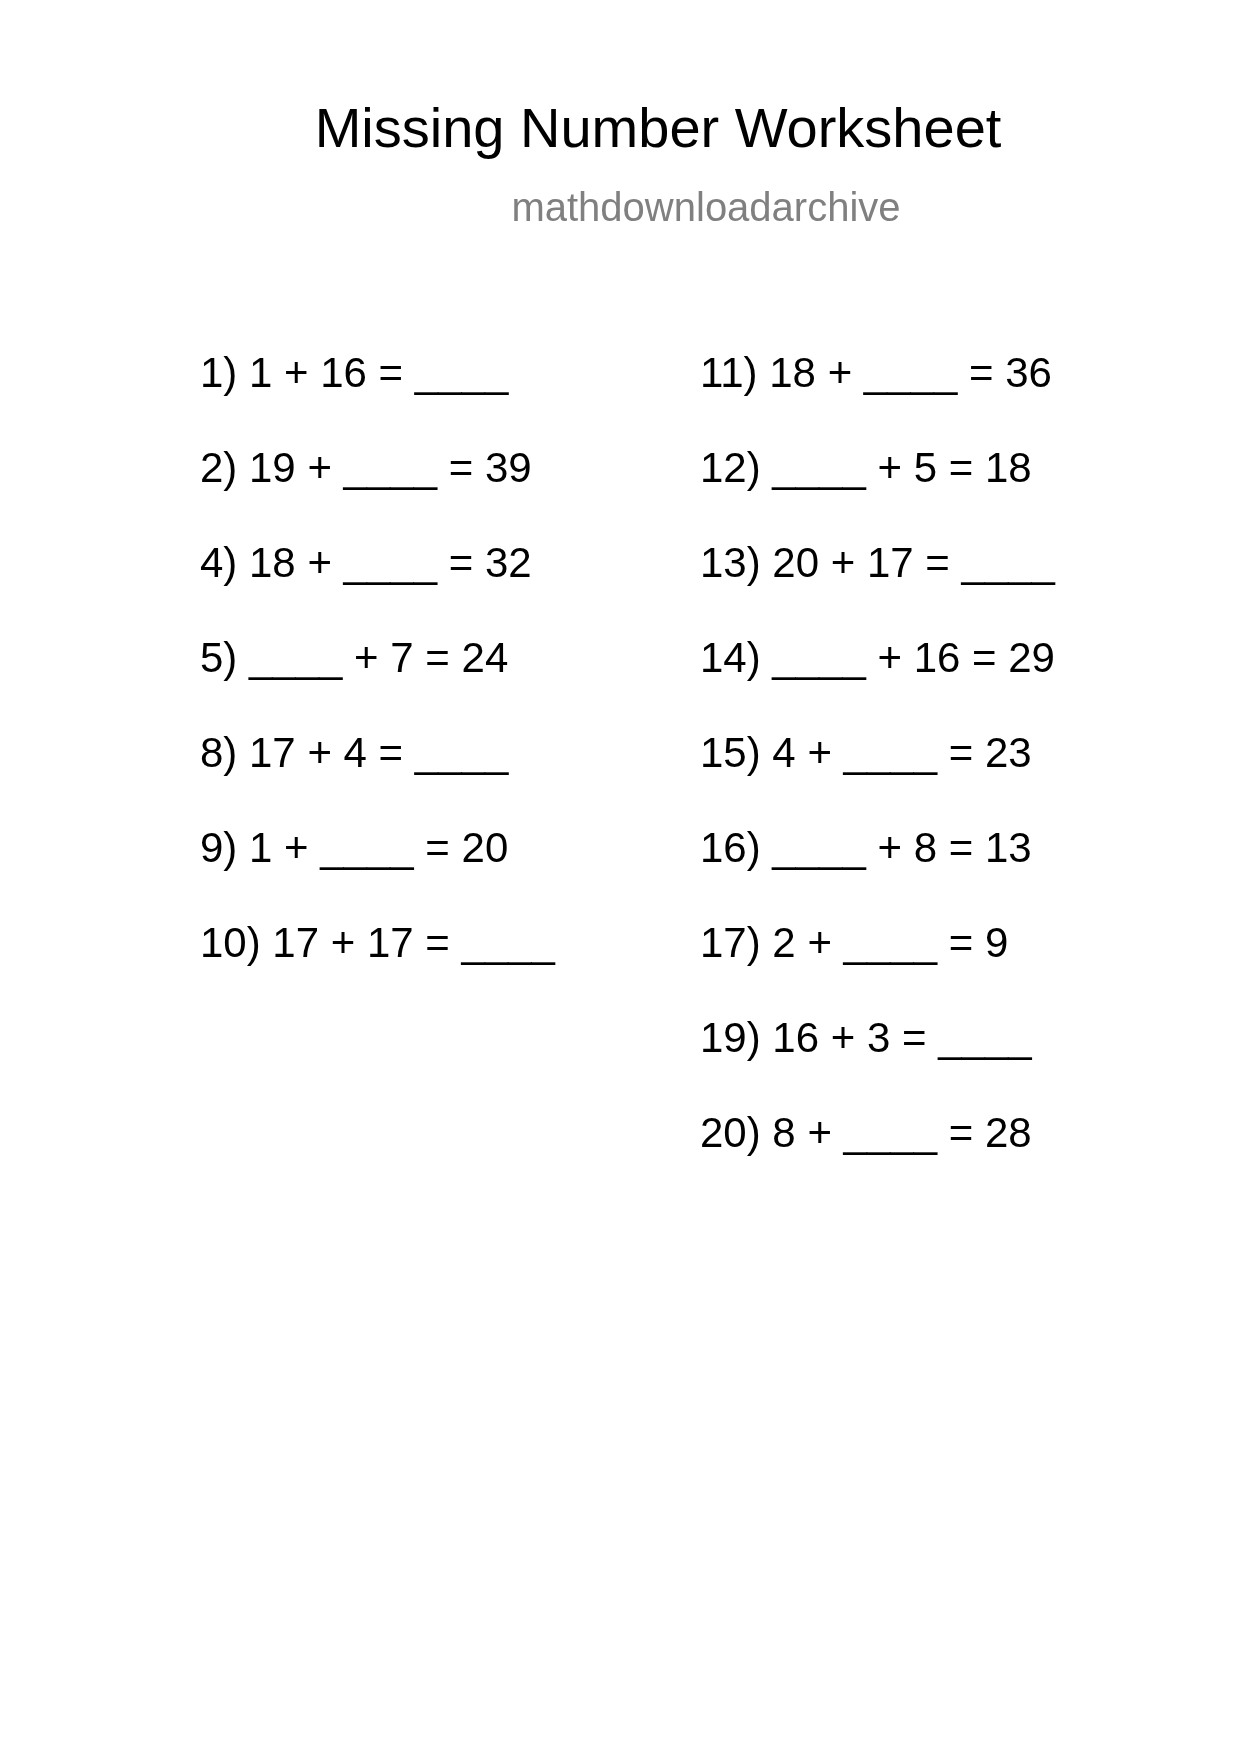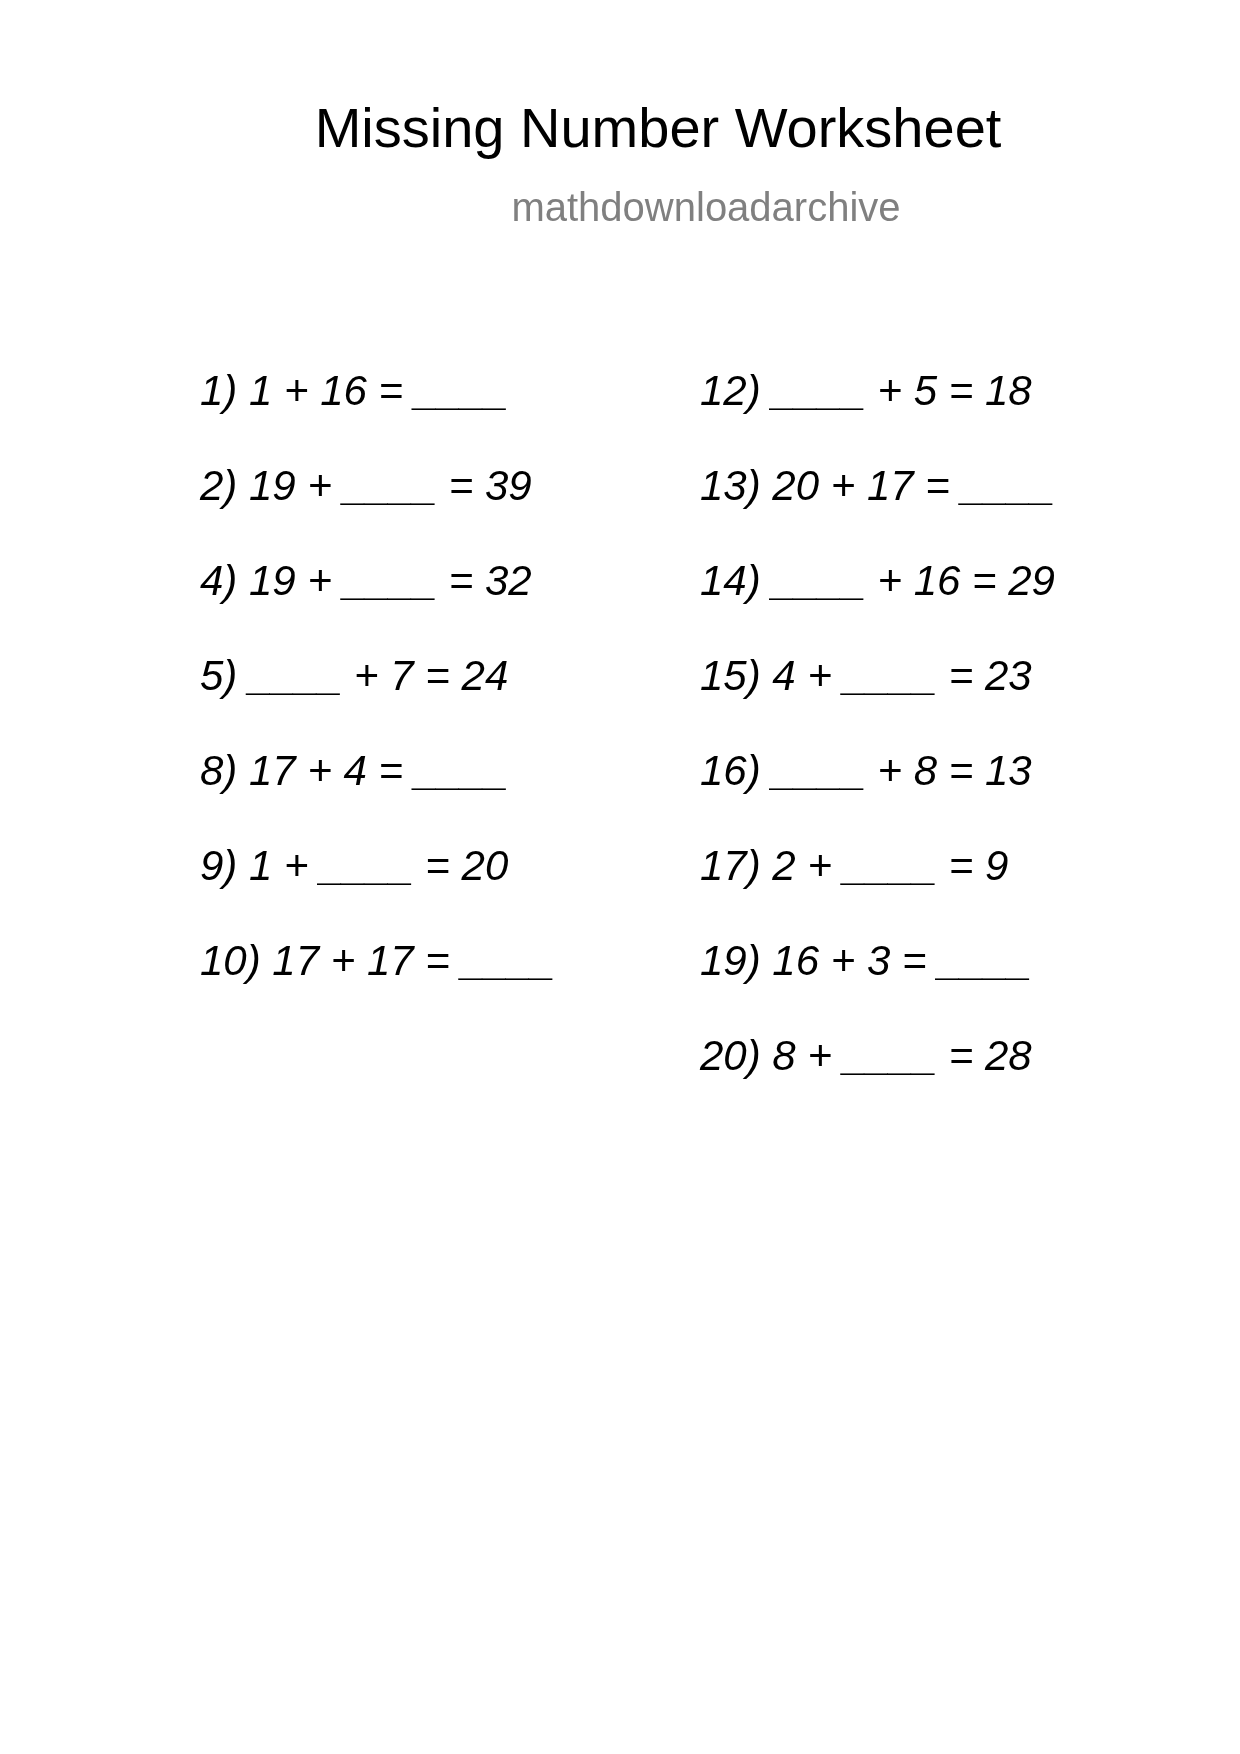--- a/index.html
+++ b/index.html
@@ -2,42 +2,43 @@
 <html><head>
   <meta charset="utf-8">
   <style>
     html, body { margin: 0; padding: 0; background: #ffffff; }
     body { width: 1240px; height: 1754px; position: relative; overflow: hidden;
            font-family: "Liberation Sans", sans-serif; color: #000; }
     .title { position: absolute; left: 0; width: 1240px; top: 96px; text-align: center;
              font-size: 56px; line-height: 64px; padding-left: 76px; box-sizing: border-box; }
     .subtitle { position: absolute; left: 0; width: 1212px; top: 185px; text-align: center;
                 font-size: 40px; line-height: 44px; color: #808080; padding-left: 200px; box-sizing: border-box; }
-    .col { position: absolute; top: 367px; font-style: italic; }
+    .col { position: absolute; top: 349px; }
     .col-left { left: 200px; }
     .col-right { left: 700px; }
     .problem { height: 95px; font-size: 42px; line-height: 48px; white-space: pre; }
   </style>
 </head>
 <body>
 
 <div class="title">Missing Number Worksheet</div>
 <div class="subtitle">mathdownloadarchive</div>
 
 <div class="col col-left">
   <div class="problem">1) 1 + 16 = ____</div>
   <div class="problem">2) 19 + ____ = 39</div>
-  <div class="problem">4) 19 + ____ = 32</div>
+  <div class="problem">4) 18 + ____ = 32</div>
   <div class="problem">5) ____ + 7 = 24</div>
   <div class="problem">8) 17 + 4 = ____</div>
   <div class="problem">9) 1 + ____ = 20</div>
   <div class="problem">10) 17 + 17 = ____</div>
 </div>
 
 <div class="col col-right">
+  <div class="problem">11) 18 + ____ = 36</div>
   <div class="problem">12) ____ + 5 = 18</div>
   <div class="problem">13) 20 + 17 = ____</div>
   <div class="problem">14) ____ + 16 = 29</div>
   <div class="problem">15) 4 + ____ = 23</div>
   <div class="problem">16) ____ + 8 = 13</div>
   <div class="problem">17) 2 + ____ = 9</div>
   <div class="problem">19) 16 + 3 = ____</div>
   <div class="problem">20) 8 + ____ = 28</div>
 </div>
 

